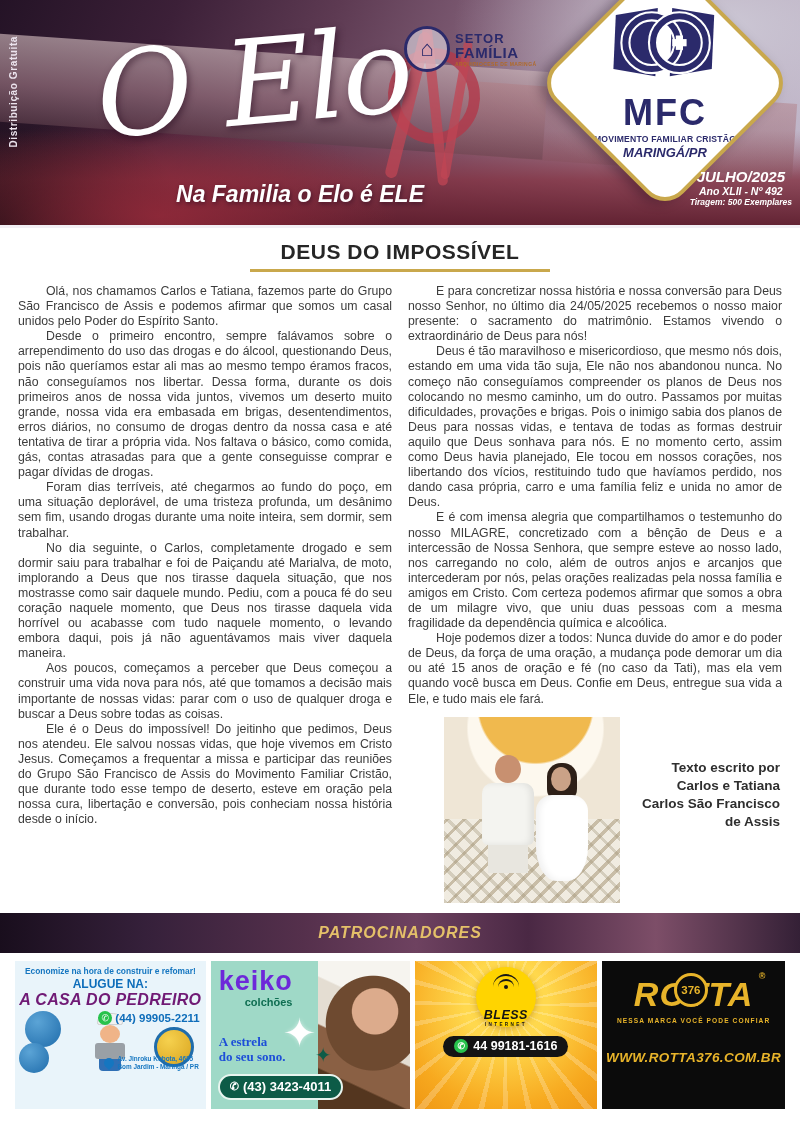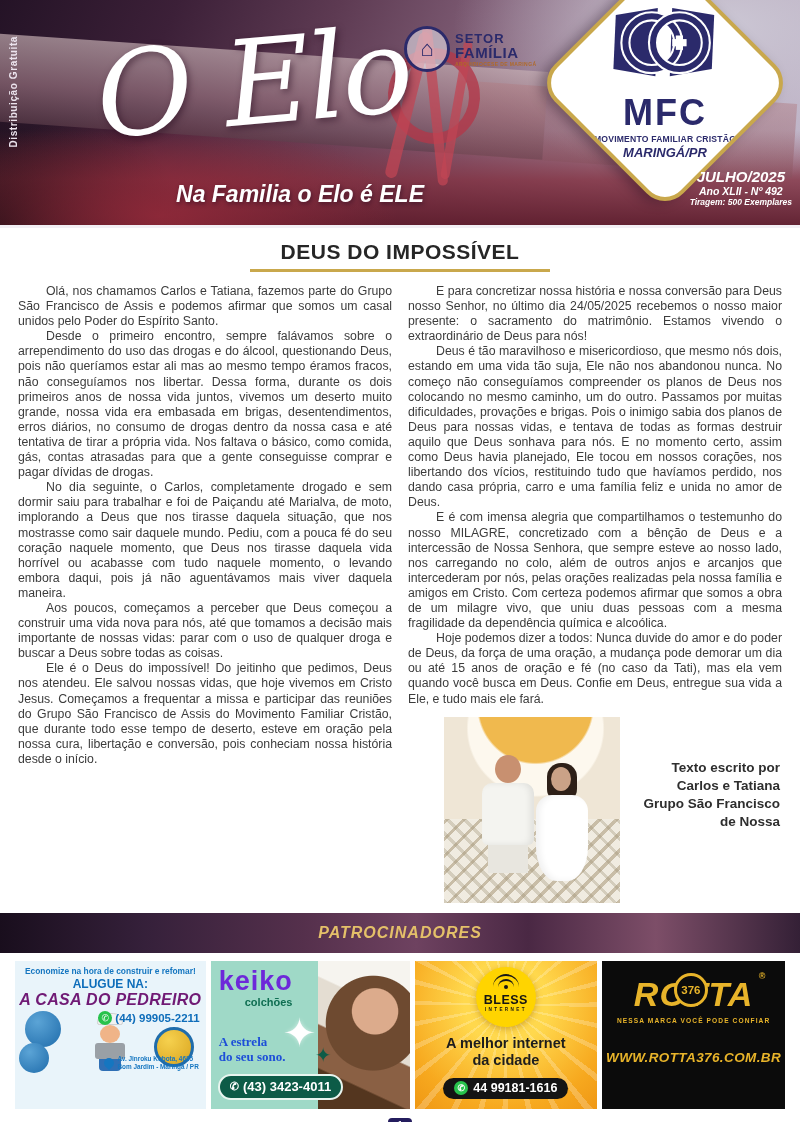--- a/index.html
+++ b/index.html
@@ -127,21 +127,21 @@
     font-size:13.5px; font-weight:800; color:#2e2e2e; line-height:18px; }
 
   
   .sponsor-bar {
     margin-top:10px; height:40px; display:flex; align-items:center; justify-content:center;
     background:linear-gradient(90deg, #190e1d 0%, #35203a 18%, #55304c 38%, #6e4260 52%, #4a2844 66%, #7d4e68 82%, #342036 100%);
   }
   .sponsor-bar-label { color:#e4c069; font-size:16px; font-weight:800; font-style:italic; letter-spacing:1px; }
 
   
-  .ads { display:flex; gap:5px; padding:8px 15px 0; }
+  .ads { display:flex; gap:5px; padding:8px 15px 12px; }
   .ad { flex:1; height:148px; position:relative; overflow:hidden; }
 
   
   .ad-pedreiro { background:#e9f4fa; padding:5px 4px; text-align:center; }
   .ped-tagline { font-size:8.4px; font-weight:bold; color:#1576c0; }
   .ped-alugue { font-size:12px; font-weight:800; color:#0e6dba; margin-top:1px; }
   .ped-name { font-size:16px; font-weight:900; color:#701a75; letter-spacing:.3px;font-style:italic; }
   .ped-mid { position:relative; height:62px; margin-top:2px; }
   .ped-circle { position:absolute; border-radius:50%; background:radial-gradient(circle at 35% 30%, #5ba4d6, #1f6cab); }
   .pc1 { left:6px; top:0; width:36px; height:36px; }
@@ -189,21 +189,21 @@
   }
   .bless-logo {
     width:60px; height:60px; border-radius:50%; background:#ffd400; margin:0 auto;
     box-shadow:0 2px 6px rgba(120,70,0,.35); padding-top:7px;
   }
   .wifi-icon { width:26px; height:14px; margin:0 auto; position:relative; }
   .wifi-icon span { position:absolute; left:50%; transform:translateX(-50%); border:2.5px solid #171717; border-bottom:none; border-left:none; border-right:none; border-radius:50%; }
   .w1 { width:26px; height:26px; top:0; }
   .w2 { width:16px; height:16px; top:5px; }
   .w3 { width:4px; height:4px; top:11px; background:#171717; border:none !important; border-radius:50%; }
-  .bless-brand { font-size:12.5px; font-weight:900; color:#141414; letter-spacing:.5px; margin-top:5px; }
+  .bless-brand { font-size:12.5px; font-weight:900; font-style:italic; color:#141414; letter-spacing:.5px; margin-top:20px; }
   .bless-brand-sub { font-size:4.6px; font-weight:bold; color:#141414; letter-spacing:2.4px; }
   .bless-slogan { margin-top:8px; font-size:14.5px; font-weight:800; color:#1d1d1d; line-height:17px; }
   .bless-pill {
     margin:9px auto 0; width:fit-content; background:#141414; border-radius:14px;
     color:#fff; font-weight:800; font-size:12.5px; padding:3px 11px 4px;
     display:flex; align-items:center; gap:5px;
   }
 
   
   .ad-rotta { background:#0b0b0b; text-align:center; color:#e8b42a; padding-top:16px; }
@@ -278,20 +278,21 @@
 </div>
 
 <div class="article">
   <div class="article-title">DEUS DO IMPOSSÍVEL</div>
   <div class="title-underline"></div>
 
   <div class="columns">
     <div class="col">
       <p class="para">Olá, nos chamamos Carlos e Tatiana, fazemos parte do Grupo São Francisco de Assis e podemos afirmar que somos um casal unidos pelo Poder do Espírito Santo.</p>
       <p class="para">Desde o primeiro encontro, sempre falávamos sobre o arrependimento do uso das drogas e do álcool, questionando Deus, pois não queríamos estar ali mas ao mesmo tempo éramos fracos, não conseguíamos nos libertar. Dessa forma, durante os dois primeiros anos de nossa vida juntos, vivemos um deserto muito grande, nossa vida era embasada em brigas, desentendimentos, erros diários, no consumo de drogas dentro da nossa casa e até tentativa de tirar a própria vida. Nos faltava o básico, como comida, gás, contas atrasadas para que a gente conseguisse comprar e pagar dívidas de drogas.</p>
+      <p class="para">Foram dias terríveis, até chegarmos ao fundo do poço, em uma situação deplorável, de uma tristeza profunda, um desânimo sem fim, usando drogas durante uma noite inteira, sem dormir, sem trabalhar.</p>
       <p class="para">No dia seguinte, o Carlos, completamente drogado e sem dormir saiu para trabalhar e foi de Paiçandu até Marialva, de moto, implorando a Deus que nos tirasse daquela situação, que nos mostrasse como sair daquele mundo. Pediu, com a pouca fé do seu coração naquele momento, que Deus nos tirasse daquela vida horrível ou acabasse com tudo naquele momento, o levando embora daqui, pois já não aguentávamos mais viver daquela maneira.</p>
       <p class="para">Aos poucos, começamos a perceber que Deus começou a construir uma vida nova para nós, até que tomamos a decisão mais importante de nossas vidas: parar com o uso de qualquer droga e buscar a Deus sobre todas as coisas.</p>
       <p class="para">Ele é o Deus do impossível! Do jeitinho que pedimos, Deus nos atendeu. Ele salvou nossas vidas, que hoje vivemos em Cristo Jesus. Começamos a frequentar a missa e participar das reuniões do Grupo São Francisco de Assis do Movimento Familiar Cristão, que durante todo esse tempo de deserto, esteve em oração pela nossa cura, libertação e conversão, pois conheciam nossa história desde o início.</p>
     </div>
     <div class="col">
       <p class="para">E para concretizar nossa história e nossa conversão para Deus nosso Senhor, no último dia 24/05/2025 recebemos o nosso maior presente: o sacramento do matrimônio. Estamos vivendo o extraordinário de Deus para nós!</p>
       <p class="para">Deus é tão maravilhoso e misericordioso, que mesmo nós dois, estando em uma vida tão suja, Ele não nos abandonou nunca. No começo não conseguíamos compreender os planos de Deus nos colocando no mesmo caminho, um do outro. Passamos por muitas dificuldades, provações e brigas. Pois o inimigo sabia dos planos de Deus para nossas vidas, e tentava de todas as formas destruir aquilo que Deus sonhava para nós. E no momento certo, assim como Deus havia planejado, Ele tocou em nossos corações, nos libertando dos vícios, restituindo tudo que havíamos perdido, nos dando casa própria, carro e uma família feliz e unida no amor de Deus.</p>
       <p class="para">E é com imensa alegria que compartilhamos o testemunho do nosso MILAGRE, concretizado com a bênção de Deus e a intercessão de Nossa Senhora, que sempre esteve ao nosso lado, nos carregando no colo, além de outros anjos e arcanjos que intercederam por nós, pelas orações realizadas pela nossa família e amigos em Cristo. Com certeza podemos afirmar que somos a obra de um milagre vivo, que uniu duas pessoas com a mesma fragilidade da dependência química e alcoólica.</p>
       <p class="para">Hoje podemos dizer a todos: Nunca duvide do amor e do poder de Deus, da força de uma oração, a mudança pode demorar um dia ou até 15 anos de oração e fé (no caso da Tati), mas ela vem quando você busca em Deus. Confie em Deus, entregue sua vida a Ele, e tudo mais ele fará.</p>
 
@@ -305,21 +306,21 @@
           </div>
           <div class="bride">
             <div class="hair"></div>
               <div class="face"></div>
               <div class="dress"></div>
           </div>
         </div>
         <div class="credit">
           <div>Texto escrito por</div>
           <div>Carlos e Tatiana</div>
-          <div>Grupo São Francisco de Nossa</div>
+          <div>Carlos São Francisco de Assis</div>
         </div>
       </div>
     </div>
   </div>
 </div>
 
 <div class="sponsor-bar">
   <div class="sponsor-bar-label">PATROCINADORES</div>
 </div>
 
@@ -372,24 +373,20 @@
   <div class="ad ad-bless">
     <div class="bless-logo">
       <div class="wifi-icon">
         <span class="w1"></span>
           <span class="w2"></span>
           <span class="w3"></span>
       </div>
       <div class="bless-brand">BLESS</div>
       <div class="bless-brand-sub">INTERNET</div>
     </div>
-    <div class="bless-slogan">
-      <div>A melhor internet</div>
-      <div>da cidade</div>
-    </div>
     <div class="bless-pill">
       <div class="wa-icon"><span>✆</span></div>
       <span>44 99181-1616</span>
     </div>
   </div>
 
   <div class="ad ad-rotta">
     <div class="rotta-logo-row">
       <div class="rotta-word">ROTTA</div>
       <div class="rotta-badge">376</div>

